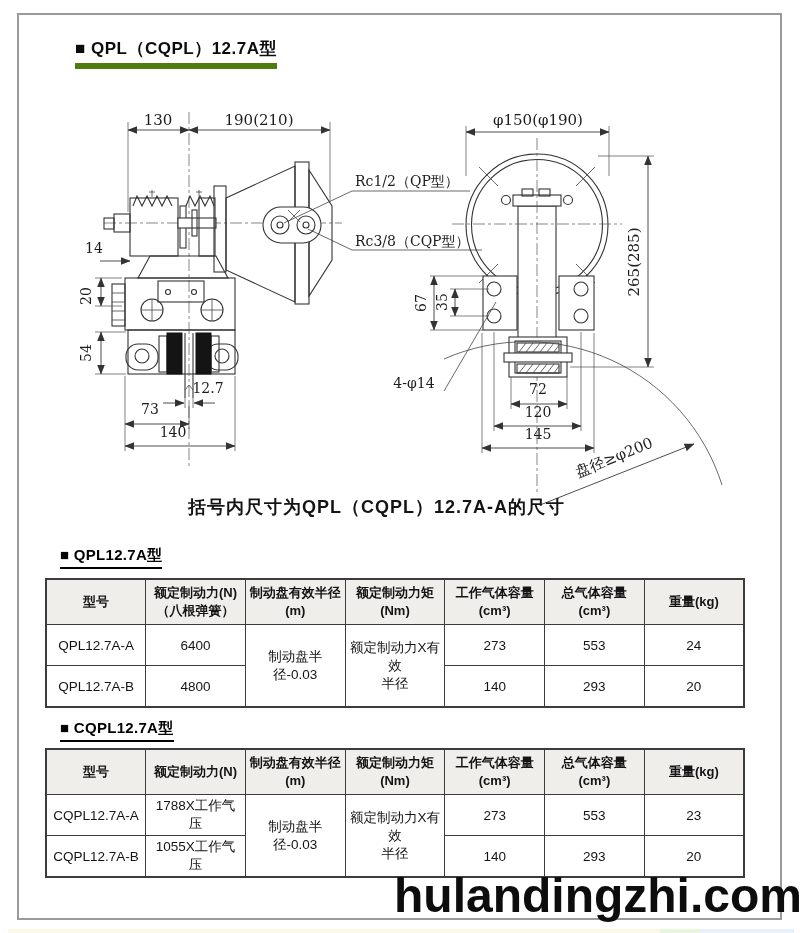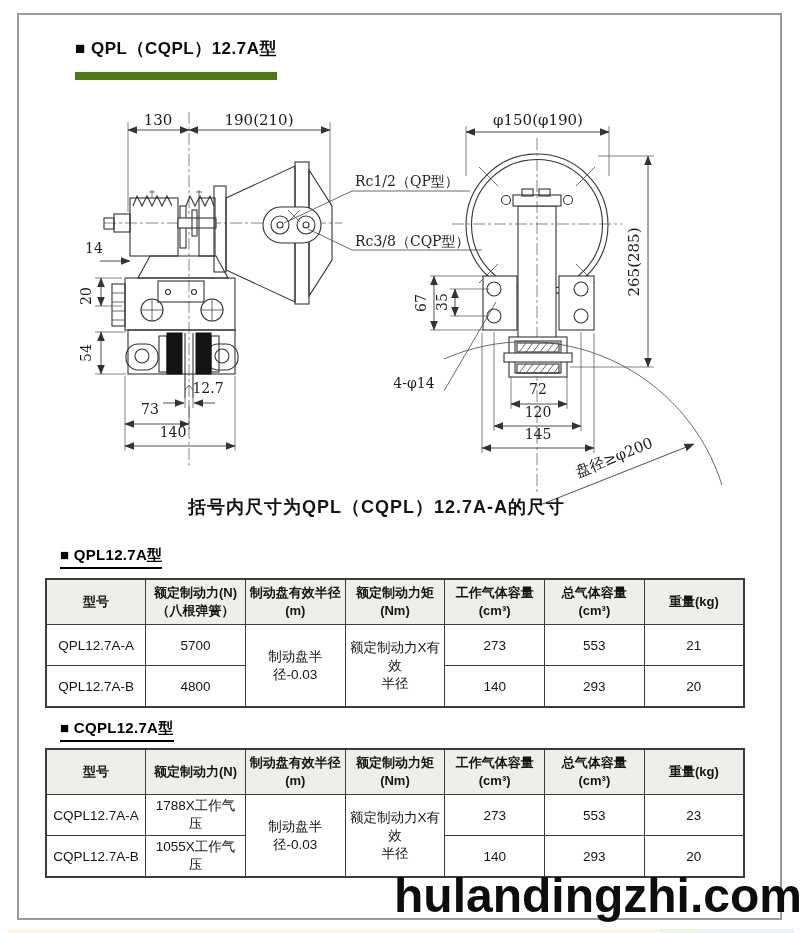--- a/index.html
+++ b/index.html
@@ -3,21 +3,21 @@
 <meta charset="utf-8">
 <style>
   html,body{margin:0;padding:0;}
   body{
     width:800px;height:933px;position:relative;overflow:hidden;
     background:#ffffff;font-family:"Liberation Sans",sans-serif;color:#111;
   }
   .frame{position:absolute;left:17px;top:13px;width:761px;height:903px;
     border:2px solid #9a9a9a;background:#fff;}
   .doc-title{position:absolute;left:75px;top:37px;font-size:17px;font-weight:700;
-    color:#0c0c0c;border-bottom:8px solid #4d7c0f;padding-bottom:12px;letter-spacing:.5px;}
+    color:#0c0c0c;border-bottom:6px solid #4d7c0f;padding-bottom:3px;letter-spacing:.5px;}
   .section-heading{position:absolute;left:60px;font-size:15px;font-weight:700;color:#000;
     border-bottom:2px solid #000;padding-bottom:2px;letter-spacing:.3px;}
   #heading-qpl{top:546px;}
   #heading-cqpl{top:719px;}
   .drawing-caption{position:absolute;left:172px;top:495px;font-size:18px;font-weight:700;
     letter-spacing:1px;color:#141414;margin-left:16px;}
   svg.drawing{position:absolute;left:0;top:0;}
   .ol{stroke:#333;stroke-width:1.1;fill:none;}
   .olw{stroke:#333;stroke-width:1.1;fill:#fff;}
   .blk{stroke:#111;fill:#141414;}
@@ -252,27 +252,27 @@
     <th>额定制动力矩
 (Nm)</th>
     <th>工作气体容量
 (cm³)</th>
     <th>总气体容量
 (cm³)</th>
     <th>重量(kg)</th>
   </tr>
   <tr>
     <td>QPL12.7A-A</td>
-    <td>5700</td>
+    <td>6400</td>
     <td rowspan="2">制动盘半径-0.03</td>
     <td rowspan="2">额定制动力X有效
 半径</td>
     <td>273</td>
     <td>553</td>
-    <td>21</td>
+    <td>24</td>
   </tr>
   <tr>
     <td>QPL12.7A-B</td>
     <td>4800</td>
     <td>140</td>
     <td>293</td>
     <td>20</td>
   </tr>
 </tbody>
   </table>

